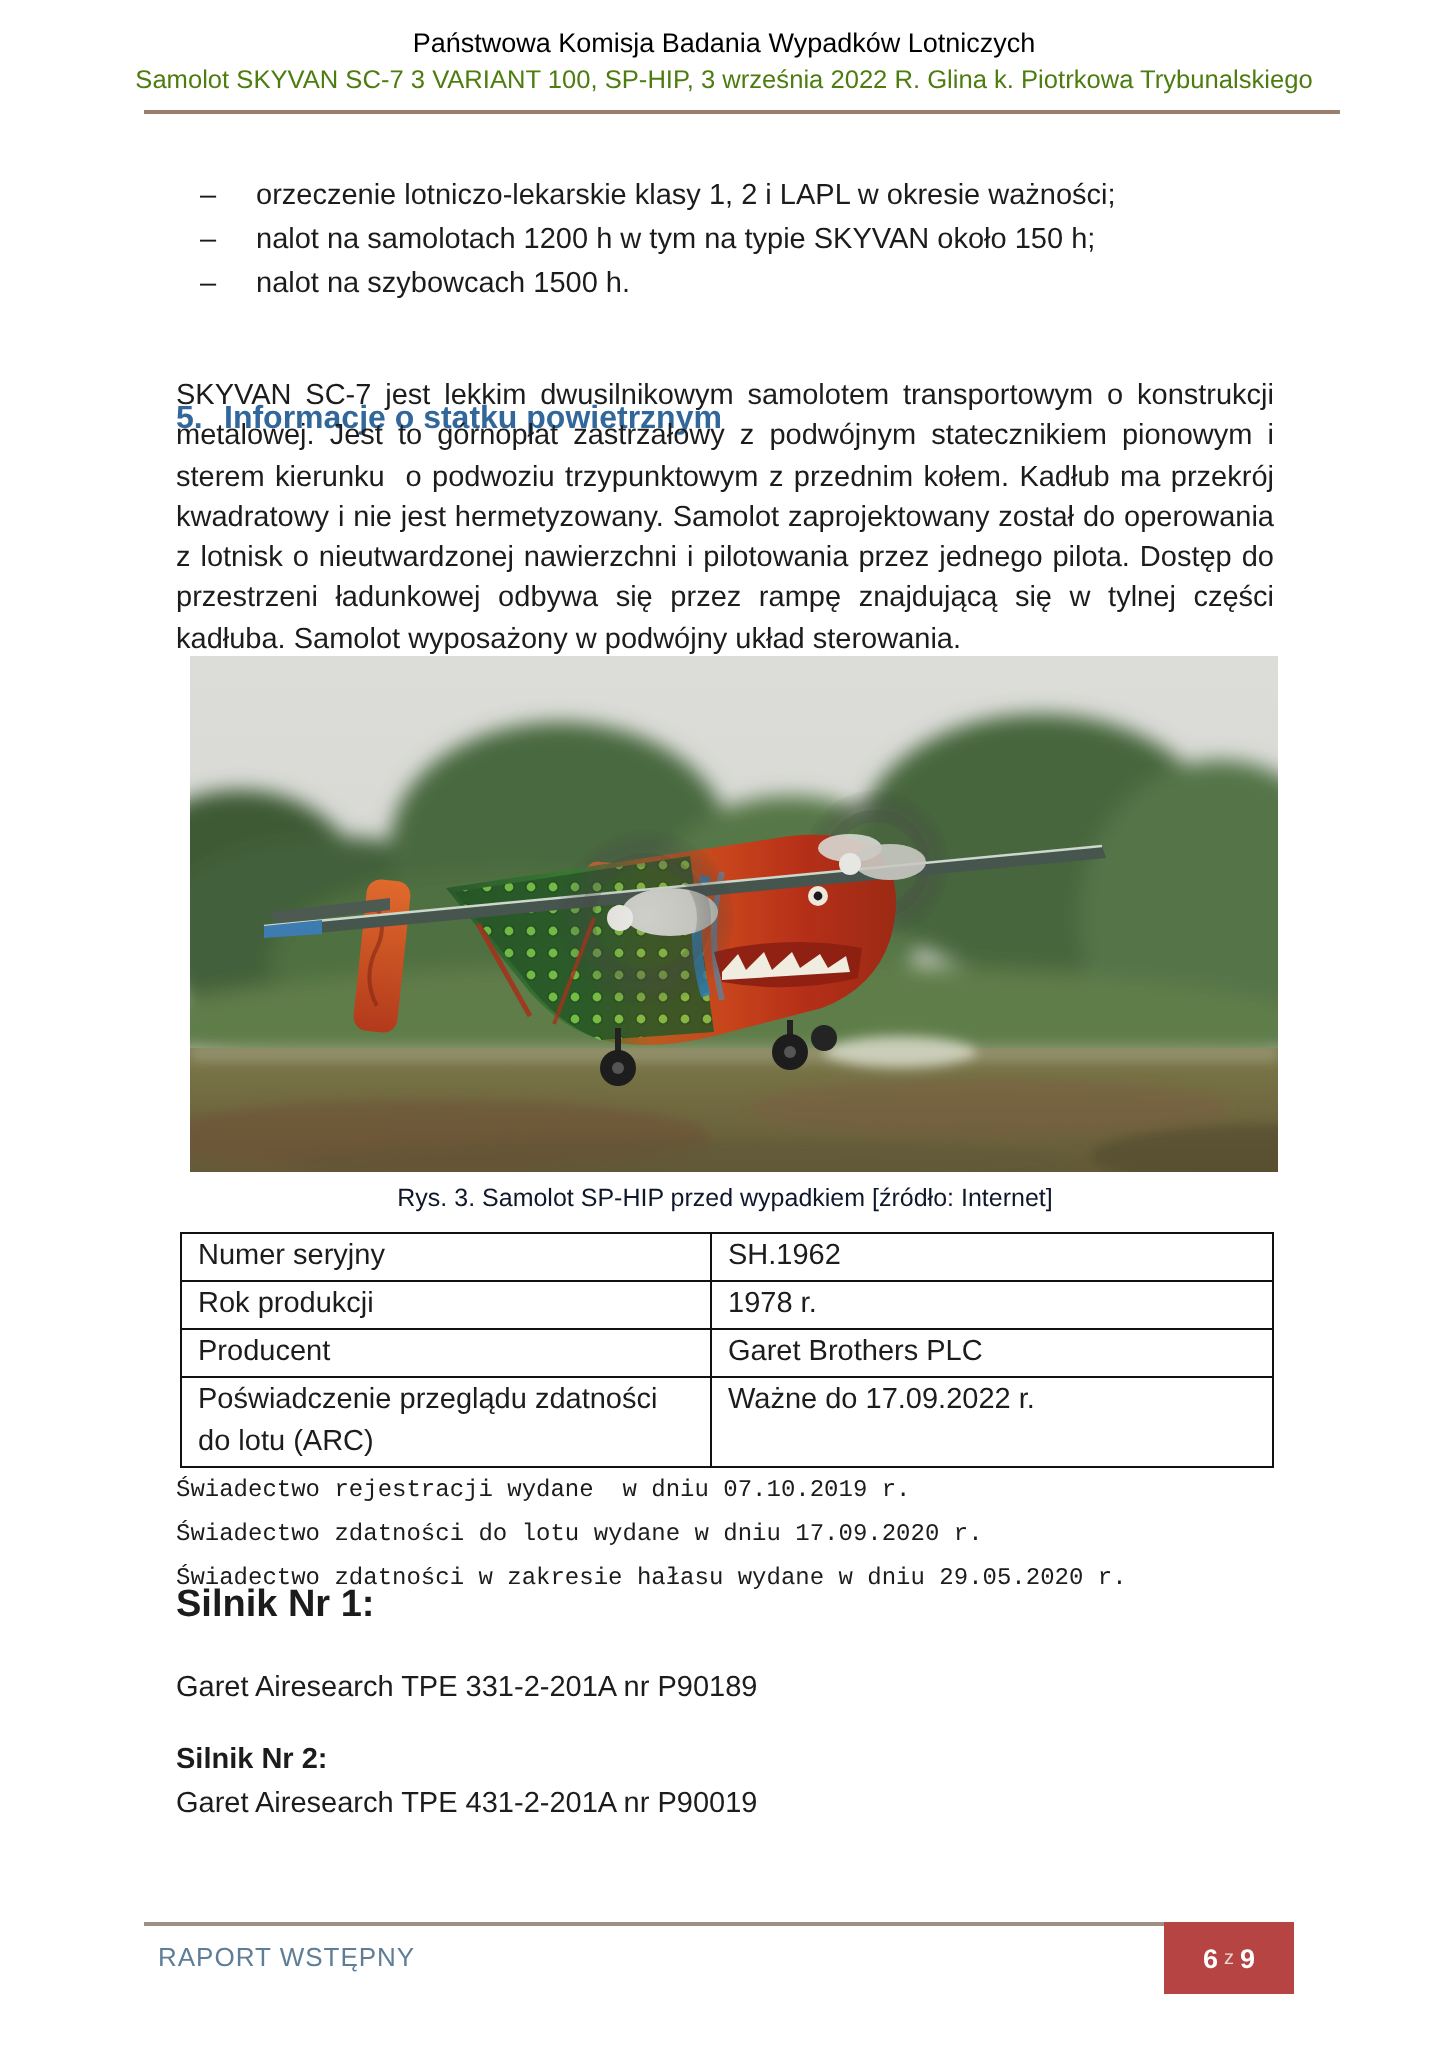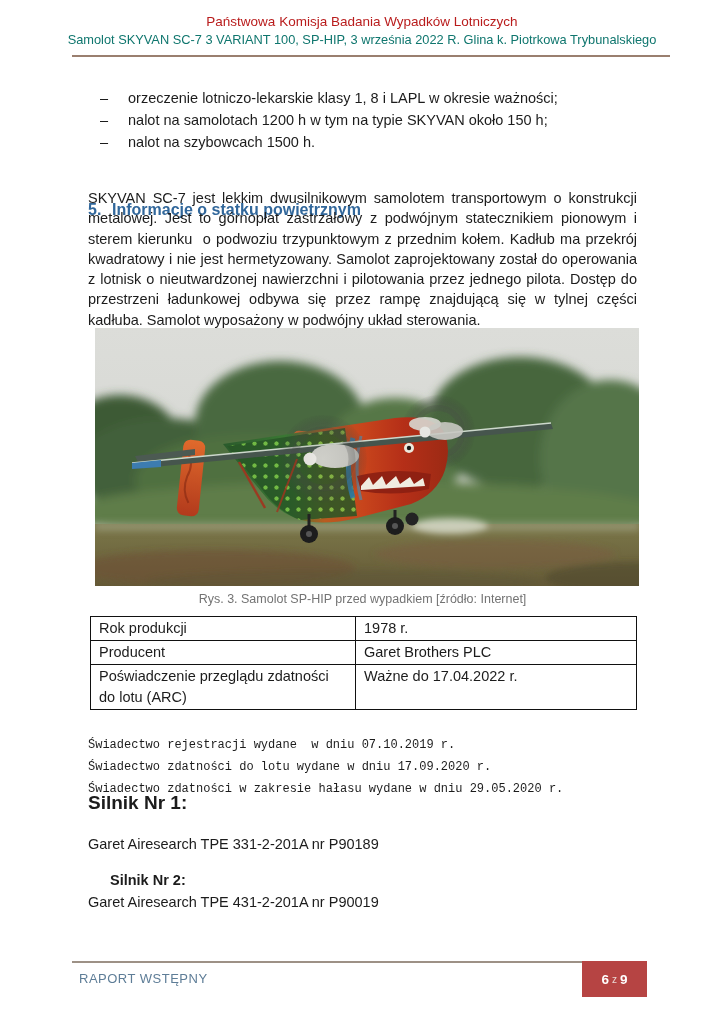--- a/index.html
+++ b/index.html
@@ -3,52 +3,52 @@
 <meta charset="utf-8">
 <style>
   * { margin:0; padding:0; box-sizing:border-box; }
   html,body { background:#ffffff; }
   .page {
     position:relative; width:724px; height:1024px; background:#ffffff;
     font-family:"Liberation Sans", sans-serif; color:#1c1c1c; overflow:hidden;
   }
   
   .hdr-title { position:absolute; top:14px; left:0; width:724px; text-align:center;
-    font-size:13.5px; color:#b91c1c; }
+    font-size:13.5px; color:#000000; }
   .hdr-sub   { position:absolute; top:32px; left:0; width:724px; text-align:center;
-    font-size:12.8px; color:#0f766e; }
+    font-size:12.8px; color:#4d7c0f; }
   .hdr-rule  { position:absolute; top:55px; left:72px; width:598px; height:2px; background:#9a7f6f; }
   
   .bullets { position:absolute; top:87px; left:100px; width:540px; }
   .bullet  { display:flex; font-size:14.5px; line-height:22px; }
   .bullet .dash { width:28px; flex:0 0 28px; }
   
   .sec-heading { position:absolute; top:154px; left:88px; font-size:16px; font-weight:bold; color:#31679b;margin-top:47px; }
   .sec-heading .num { display:inline-block; width:24px; }
   
   .para { position:absolute; top:188px; left:88px; width:549px; font-size:14.5px;
     line-height:20.3px; text-align:justify; white-space:pre-wrap; color:#1c1c1c; }
   
   .photo { position:absolute; top:328px; left:95px; width:544px; height:258px; overflow:hidden; }
   .photo svg { display:block; }
   .caption { position:absolute; top:592px; left:88px; width:549px; text-align:center;
-    font-size:12.5px; color:#737373; }
+    font-size:12.5px; color:#0f172a; }
   
   .spec-table { position:absolute; top:616px; left:90px; width:547px; border-collapse:collapse; }
   .spec-table td { border:1.4px solid #111111; font-size:14.5px; line-height:21px;
     padding:1px 8px; vertical-align:top; }
   .spec-table td.lbl { width:265px; }
   .spec-table tr.tall td { height:44px; }
   
   .certs { position:absolute; top:734px; left:88px; width:549px; font-size:12px; line-height:22px;font-family:Liberation Mono, monospace; }
   .certs div { white-space:pre-wrap; }
   
   .engine1-title { position:absolute; top:792px; left:88px; font-size:19px; font-weight:bold; }
   .engine1-desc  { position:absolute; top:836px; left:88px; font-size:14.5px;text-align:center; }
-  .engine2-title { position:absolute; top:872px; left:88px; font-size:14.5px; font-weight:bold;margin-left:22px; }
+  .engine2-title { position:absolute; top:872px; left:88px; font-size:14.5px; font-weight:bold; }
   .engine2-desc  { position:absolute; top:894px; left:88px; font-size:14.5px; }
   
   .ftr-rule  { position:absolute; top:961px; left:72px; width:510px; height:2px; background:#9d9186; }
   .ftr-label { position:absolute; top:971px; left:79px; font-size:13px; letter-spacing:0.5px; color:#5e7d97; }
   .page-badge { position:absolute; top:961px; left:582px; width:65px; height:36px;
     background:#b64443; display:flex; align-items:center; justify-content:center; }
   .page-badge .big { color:#ffffff; font-size:13.5px; font-weight:bold; }
   .page-badge .sep { color:#ead9d4; font-size:10px; margin:0 3px; }
 </style>
 </head>
@@ -56,21 +56,21 @@
 
 <div class="page">
 
   <div class="hdr-title">Państwowa Komisja Badania Wypadków Lotniczych</div>
   <div class="hdr-sub">Samolot SKYVAN SC-7 3 VARIANT 100, SP-HIP, 3 września 2022 R. Glina k. Piotrkowa Trybunalskiego</div>
   <div class="hdr-rule"></div>
 
   <div class="bullets">
     <div class="bullet">
       <span class="dash">–</span>
-      <span>orzeczenie lotniczo-lekarskie klasy 1, 8 i LAPL w okresie ważności;</span>
+      <span>orzeczenie lotniczo-lekarskie klasy 1, 2 i LAPL w okresie ważności;</span>
     </div>
     <div class="bullet">
       <span class="dash">–</span>
       <span>nalot na samolotach 1200 h w tym na typie SKYVAN około 150 h;</span>
     </div>
     <div class="bullet">
       <span class="dash">–</span>
       <span>nalot na szybowcach 1500 h.</span>
     </div>
   </div>
@@ -194,31 +194,35 @@
         <circle cx="300" cy="198" r="9" fill="#1d1d1d"></circle>
           <circle cx="300" cy="198" r="3" fill="#555"></circle>
         <circle cx="317" cy="191" r="6.5" fill="#242424"></circle>
       </g>
     </svg>
   </div>
   <div class="caption">Rys. 3. Samolot SP-HIP przed wypadkiem [źródło: Internet]</div>
 
   <table class="spec-table">
     <tbody>
+        <tr>
+      <td class="lbl">Numer seryjny</td>
+      <td>SH.1962</td>
+    </tr>
     <tr>
       <td class="lbl">Rok produkcji</td>
       <td>1978 r.</td>
     </tr>
     <tr>
       <td class="lbl">Producent</td>
       <td>Garet Brothers PLC</td>
     </tr>
     <tr class="tall">
       <td class="lbl">Poświadczenie przeglądu zdatności do lotu (ARC)</td>
-      <td>Ważne do 17.04.2022 r.</td>
+      <td>Ważne do 17.09.2022 r.</td>
     </tr>
   </tbody>
     </table>
 
   <div class="certs">
     <div>Świadectwo rejestracji wydane  w dniu 07.10.2019 r.</div>
     <div>Świadectwo zdatności do lotu wydane w dniu 17.09.2020 r.</div>
     <div>Świadectwo zdatności w zakresie hałasu wydane w dniu 29.05.2020 r.</div>
   </div>
 

